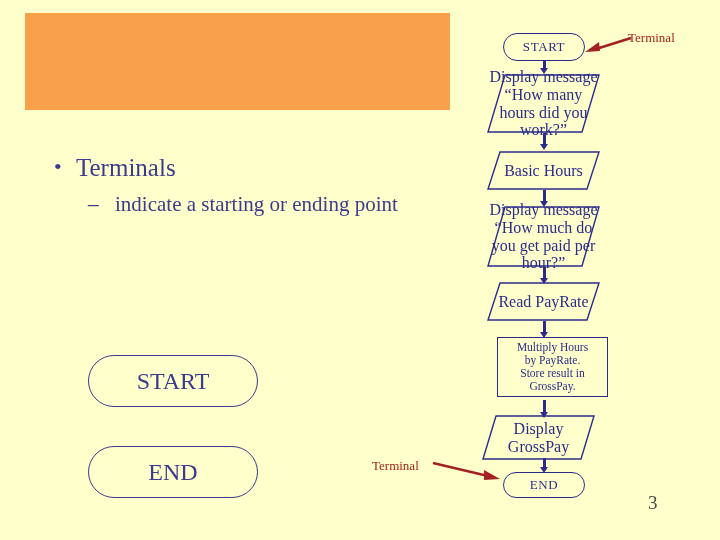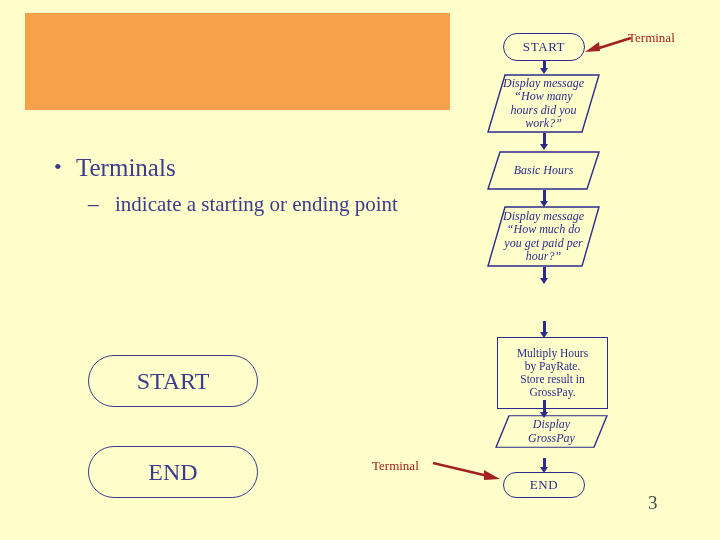--- a/index.html
+++ b/index.html
@@ -131,22 +131,21 @@
     border: 1.3px solid #2B2B8C;
     border-radius: 30px;
     font-size: 13px;
     letter-spacing: 0.6px;
   }
   .fc-process {
     border: 1.3px solid #2B2B8C;
     font-size: 11.5px;
   }
   .fc-io {
-    font-size: 12px;
-    font-style: italic;
+    font-size: 16px;
   }
   .fc-io .para {
     position: absolute;
     left: 0; top: 0; right: 0; bottom: 0;
     z-index: 1;
   }
   .fc-io .para svg { display: block; width: 100%; height: 100%; }
 
   
   .fc-arrow {
@@ -269,37 +268,45 @@
       <span class="fc-text">Display message
 “How much do
 you get paid per
 hour?”</span>
     </div>
     <div class="fc-arrow" style="left:70px; top:247px; height:17px;">
       <div class="stem" style="height:12px;"></div>
       <div class="head" style="top:11px;"></div>
     </div>
 
+    <div class="fc-shape fc-io" style="left:17px; top:262px; width:113px; height:39px;">
+      <span class="para">
+        <svg viewBox="0 0 113 39" preserveAspectRatio="none">
+          <polygon points="13,1 112,1 100,38 1,38" fill="none" stroke="#2B2B8C" stroke-width="1.4"></polygon>
+        </svg>
+      </span>
+      <span class="fc-text">Read PayRate</span>
+    </div>
     <div class="fc-arrow" style="left:70px; top:301px; height:17px;">
       <div class="stem" style="height:12px;"></div>
       <div class="head" style="top:11px;"></div>
     </div>
 
-    <div class="fc-shape fc-process" style="left:27px; top:317px; width:111px; height:72px;">
+    <div class="fc-shape fc-process" style="left:27px; top:317px; width:111px; height:60px;">
       <span class="fc-text">Multiply Hours
 by PayRate.
 Store result in
 GrossPay.</span>
     </div>
     <div class="fc-arrow" style="left:70px; top:380px; height:18px;">
       <div class="stem" style="height:13px;"></div>
       <div class="head" style="top:12px;"></div>
     </div>
 
-    <div class="fc-shape fc-io" style="left:25px; top:395px; width:113px; height:33px;">
+    <div class="fc-shape fc-io" style="left:12px; top:395px; width:113px; height:45px;">
       <span class="para">
         <svg viewBox="0 0 113 43" preserveAspectRatio="none">
           <polygon points="14,1 112,1 99,42 1,42" fill="none" stroke="#2B2B8C" stroke-width="1.4"></polygon>
         </svg>
       </span>
       <span class="fc-text">Display
 GrossPay</span>
     </div>
     <div class="fc-arrow" style="left:70px; top:438px; height:15px;">
       <div class="stem" style="height:10px;"></div>

